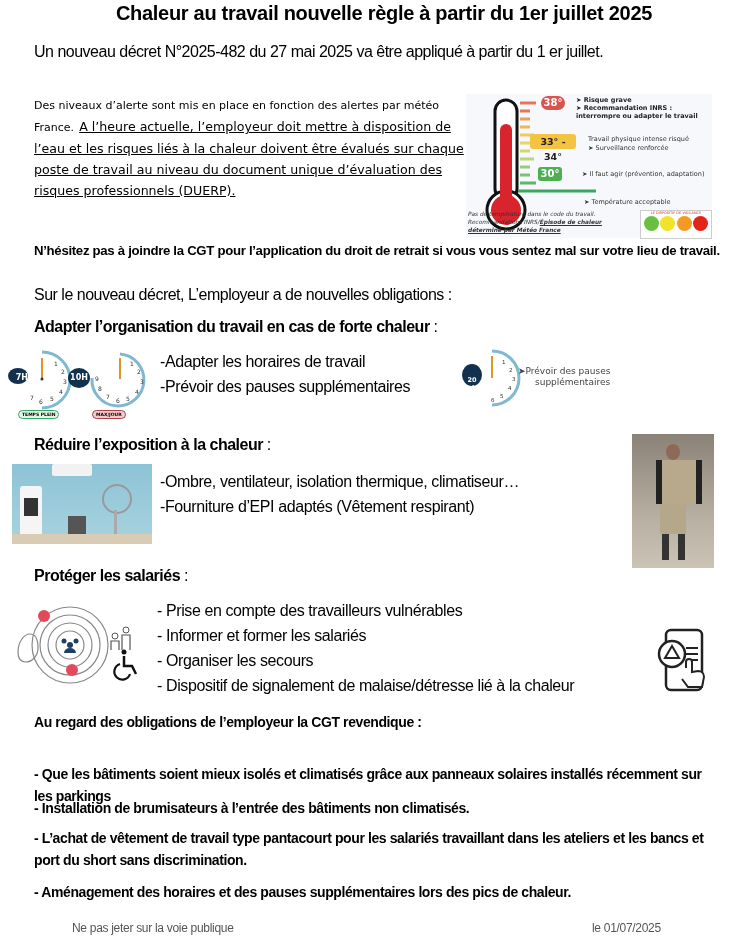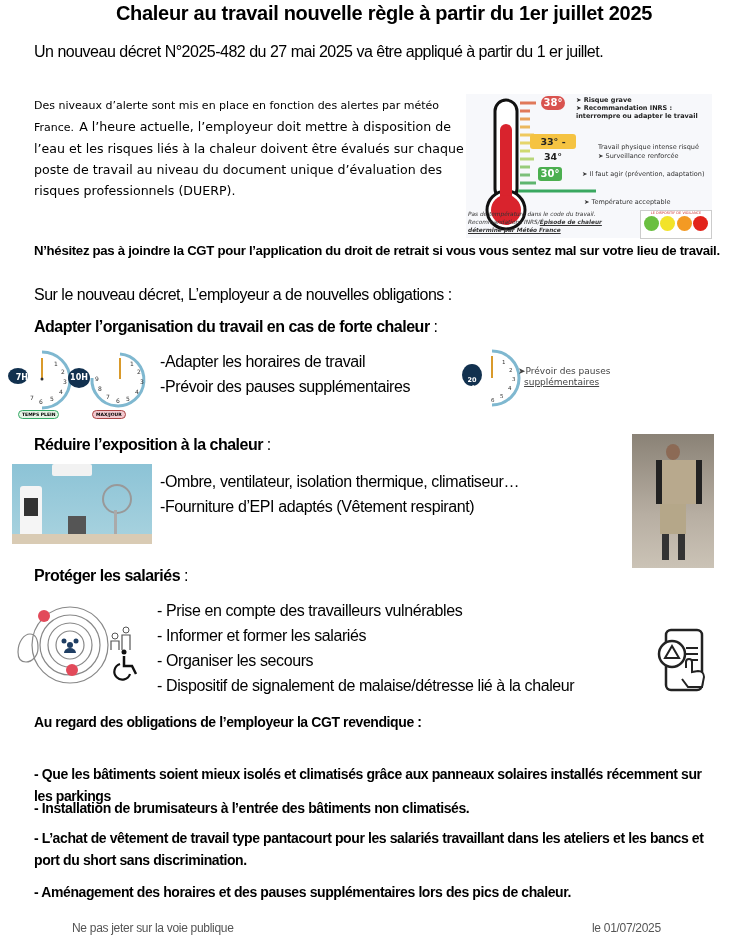--- a/index.html
+++ b/index.html
@@ -2,21 +2,21 @@
 <html><head>
 <meta charset="utf-8">
 <style>
   html,body{margin:0;padding:0;background:#fff;}
   body{width:742px;height:944px;position:relative;overflow:hidden;font-family:"Liberation Sans Narrow","Liberation Sans",sans-serif;color:#000;}
   .abs{position:absolute;}
   .title{left:0;top:2px;width:742px;text-align:center;font-weight:bold;font-size:20px;font-family:"Liberation Sans",sans-serif;letter-spacing:-0.3px;margin-left:13px;}
   .intro{left:34px;top:39px;width:700px;font-size:16px;line-height:25px;letter-spacing:-0.5px;}
   .alert{left:34px;top:94px;width:440px;font-family:"DejaVu Sans",sans-serif;}
   .alert .big{font-size:11px;line-height:21px;}
-  .alert .sm{font-size:12.6px;line-height:21px;}
+  .alert .sm{font-size:12.6px;line-height:21px;text-decoration:underline;}
   .cgt{left:34px;top:240px;width:690px;font-size:13.2px;line-height:21px;font-weight:bold;letter-spacing:-0.3px;}
   .oblig{left:34px;top:286px;font-size:16px;letter-spacing:-0.5px;}
   .h{font-weight:bold;font-size:16px;letter-spacing:-0.5px;}
   .h .colon{font-weight:normal;}
   .list{font-size:16px;line-height:25px;letter-spacing:-0.4px;}
   .claims{left:34px;font-size:14px;font-weight:bold;letter-spacing:-0.4px;line-height:22px;}
   .footer{font-size:12px;color:#555;letter-spacing:-0.3px;}
   svg{display:block;}
 </style>
 </head>
@@ -56,21 +56,21 @@
       <line x1="52" y1="97" x2="130" y2="97" stroke="#3aa860"></line>
     </g>
   </svg>
   <div class="abs" style="left:75px;top:2px;width:24px;height:14px;background:#d9534f;border-radius:7px;color:#fff;font:bold 10px 'DejaVu Sans',sans-serif;text-align:center;line-height:14px;">38°</div>
   <div class="abs" style="left:110px;top:2px;font:bold 6.5px 'DejaVu Sans',sans-serif;line-height:8px;color:#222;">
     <div>➤ Risque grave</div>
     <div>➤ Recommandation INRS :</div>
     <div>interrompre ou adapter le travail</div>
   </div>
   <div class="abs" style="left:64px;top:40px;width:46px;height:15px;background:#f5c342;border-radius:3px;color:#222;font:bold 9.5px 'DejaVu Sans',sans-serif;text-align:center;line-height:15px;">33° - 34°</div>
-  <div class="abs" style="left:132px;top:41px;font:6.5px 'DejaVu Sans',sans-serif;line-height:9px;color:#333;margin-top:8px;">
+  <div class="abs" style="left:122px;top:41px;font:6.5px 'DejaVu Sans',sans-serif;line-height:9px;color:#333;">
     <div>Travail physique intense risqué</div>
     <div>➤ Surveillance renforcée</div>
   </div>
   <div class="abs" style="left:72px;top:73px;width:24px;height:14px;background:#4caf50;border-radius:3px;color:#fff;font:bold 10px 'DejaVu Sans',sans-serif;text-align:center;line-height:14px;">30°</div>
   <div class="abs" style="left:116px;top:76px;font:6.5px 'DejaVu Sans',sans-serif;color:#333;">➤ Il faut agir (prévention, adaptation)</div>
   <div class="abs" style="left:118px;top:104px;font:6.5px 'DejaVu Sans',sans-serif;color:#333;">➤ Température acceptable</div>
   <div class="abs" style="left:2px;top:116px;font:italic 5.8px 'DejaVu Sans',sans-serif;line-height:8px;color:#333;">
     <div>Pas de température dans le code du travail.</div>
     <div><span>Recommandations INRS/</span><b style="text-decoration:underline;">Épisode de chaleur</b></div>
     <div><b style="text-decoration:underline;">déterminé par Météo France</b></div>
@@ -143,21 +143,21 @@
         <text x="38" y="50">5</text>
         <text x="29" y="54">6</text>
       </g>
   </svg>
   <div class="abs" style="left:0;top:16px;width:20px;height:22px;border-radius:50%;background:#12314f;color:#fff;font:bold 6.5px 'DejaVu Sans',sans-serif;text-align:center;line-height:8px;padding-top:12px;box-sizing:border-box;">
     <div>20</div>
     <div>min</div>
   </div>
   <div class="abs" style="left:56px;top:18px;font:9px 'DejaVu Sans',sans-serif;line-height:11px;color:#444;">
     <div>➤<span>Prévoir des pauses</span></div>
-    <div style="padding-left:6px;text-decoration:underline;">supplémentaires</div>
+    <div style="padding-left:17px;">supplémentaires</div>
   </div>
 </div>
 
 <div class="abs h" style="left:34px;top:436px;">
   <span>Réduire l’exposition à la chaleur</span><span class="colon"> :</span>
 </div>
 
 <div class="abs" style="left:12px;top:464px;width:140px;height:80px;background:linear-gradient(#8cc3d6,#a9d3df);overflow:hidden;">
   <div class="abs" style="left:40px;top:0;width:40px;height:12px;background:#f2f2f2;border-radius:2px;"></div>
   <div class="abs" style="left:8px;top:22px;width:22px;height:52px;background:#f5f5f5;border-radius:3px;">

